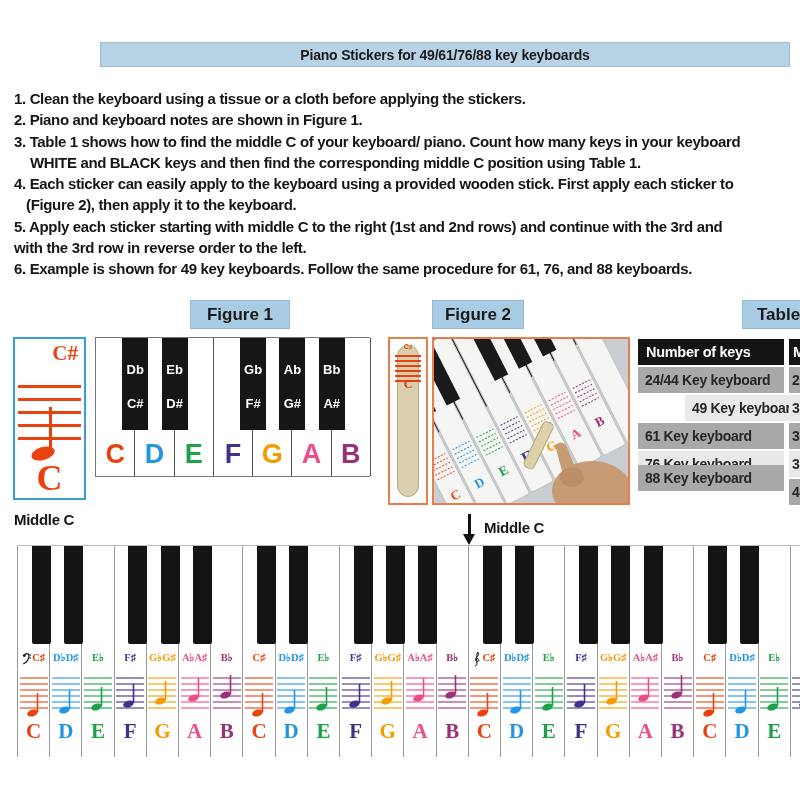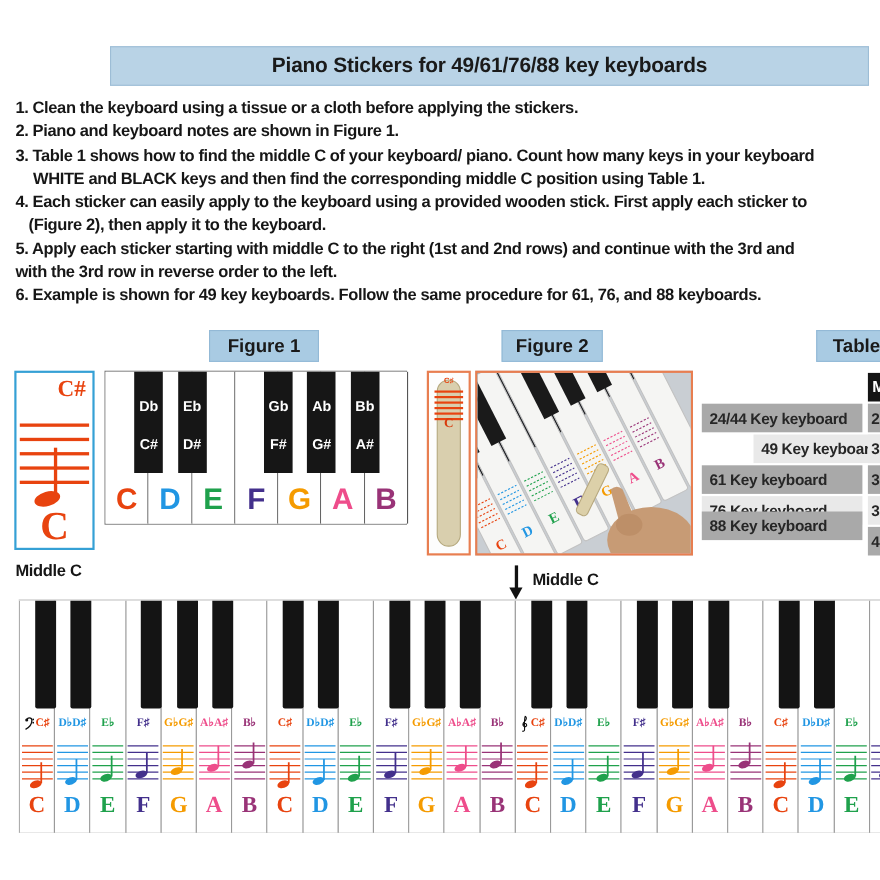--- a/index.html
+++ b/index.html
@@ -1,23 +1,23 @@
 <!DOCTYPE html>
 <html><head>
 <meta charset="utf-8">
 <style>
   html,body{margin:0;padding:0;}
   body{width:800px;height:800px;position:relative;overflow:hidden;background:#fff;
        font-family:"Liberation Sans",sans-serif;}
   [data-name]{box-sizing:border-box;}
 
   
-  .title-bar{position:absolute;left:100px;top:42px;width:690px;height:36px;
+  .title-bar{position:absolute;left:100px;top:42px;width:690px;height:25px;
     background:#b9d3e6;border:1px solid #9dbdd6;display:flex;align-items:center;justify-content:center;
-    font-weight:bold;font-size:19px;color:#1a1a1a;letter-spacing:-0.2px;}
+    font-weight:bold;font-size:14px;color:#1a1a1a;letter-spacing:-0.2px;}
 
   
   .instructions{position:absolute;left:14px;top:90px;width:900px;font-weight:bold;
     font-size:15px;color:#161616;letter-spacing:-0.35px;}
   .instr-line{height:21.3px;white-space:nowrap;}
 
   
   .fig-label{position:absolute;top:300px;height:29px;background:#a9cbe3;border:1px solid #93b9d6;
     display:flex;align-items:center;justify-content:center;font-weight:bold;font-size:17px;color:#1a1a1a;}
 
@@ -107,21 +107,21 @@
     <div data-name="instruction-line" class="instr-line" style="padding-left: 0px;">4. Each sticker can easily apply to the keyboard using a provided wooden stick. First apply each sticker to</div>
     <div data-name="instruction-line" class="instr-line" style="padding-left: 12px;">(Figure 2), then apply it to the keyboard.</div>
     <div data-name="instruction-line" class="instr-line" style="padding-left: 0px;">5. Apply each sticker starting with middle C to the right (1st and 2nd rows) and continue with the 3rd and</div>
     <div data-name="instruction-line" class="instr-line" style="padding-left: 0px;">with the 3rd row in reverse order to the left.</div>
     <div data-name="instruction-line" class="instr-line" style="padding-left: 0px;">6. Example is shown for 49 key keyboards. Follow the same procedure for 61, 76, and 88 keyboards.</div>
   </div>
 
 <div class="fig-label" style="left:168px;width:100px;margin-left:22px;" data-name="figure1-caption">
   <span data-name="figure1-caption-text">Figure 1</span>
 </div>
-<div class="fig-label" style="left:456px;width:92px;text-align:right;" data-name="figure2-caption">
+<div class="fig-label" style="left:432px;width:92px;text-align:right;" data-name="figure2-caption">
   <span data-name="figure2-caption-text">Figure 2</span>
 </div>
 <div class="fig-label" style="left:742px;width:72px;justify-content:flex-start;padding-left:14px;" data-name="table-caption">
   <span data-name="table-caption-text">Table</span>
 </div>
 
 <div class="f1-sticker" data-name="figure1-sticker-sample">
   <div class="f1-sharp" data-name="sticker-sharp-label">C#</div>
   <div class="f1-staffline" style="top:46px;" data-name="staff-line"></div>
   <div class="f1-staffline" style="top:59px;" data-name="staff-line"></div>
@@ -254,20 +254,21 @@
         <text x="158" y="118" font-family="Liberation Serif,serif" font-weight="bold" font-size="13" fill="#993377" text-anchor="middle" data-name="photo-key-letter">B</text>
       </g>
     <rect x="-6" y="0" width="11" height="50" transform="translate(116,84) rotate(26)" fill="#dcd0a9" stroke="#b7a87e" stroke-width="1" rx="4" data-name="photo-wooden-stick"></rect>
     <path d="M121,106 Q127,101 132,106 L142,130 Q135,137 128,132 Z" fill="#c79b75" data-name="photo-finger"></path>
     <ellipse cx="158" cy="152" rx="40" ry="30" fill="#c79b75" data-name="photo-hand"></ellipse>
     <ellipse cx="138" cy="138" rx="12" ry="10" fill="#bd8f68"></ellipse>
   </svg>
 </div>
 
 <div style="position:absolute;left:638px;top:337px;width:220px;height:170px;" data-name="table-1">
+  <div class="t-header" data-name="table-header-keys">Number of keys</div>
   <div class="t-header2" data-name="table-header-position">M</div>
   <div id="table-rows" data-name="table-rows">
       <div data-name="table-row" class="t-row t-dark" style="top: 30px;">24/44 Key keyboard</div>
       <div data-name="table-row-value" class="t-val t-dark" style="top: 30px;">2</div>
       <div data-name="table-row" class="t-row t-light" style="top: 58px; margin-left: 47px;">49 Key keyboard</div>
       <div data-name="table-row-value" class="t-val t-light" style="top: 58px;">3</div>
       <div data-name="table-row" class="t-row t-dark" style="top: 86px;">61 Key keyboard</div>
       <div data-name="table-row-value" class="t-val t-dark" style="top: 86px;">3</div>
       <div data-name="table-row" class="t-row t-light" style="top: 114px;">76 Key keyboard</div>
       <div data-name="table-row-value" class="t-val t-light" style="top: 114px;">3</div>

